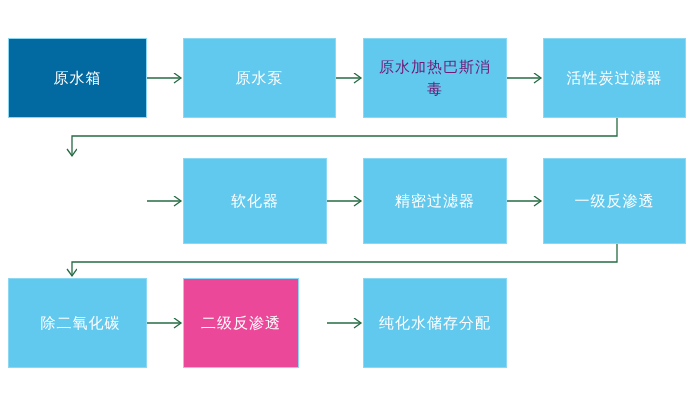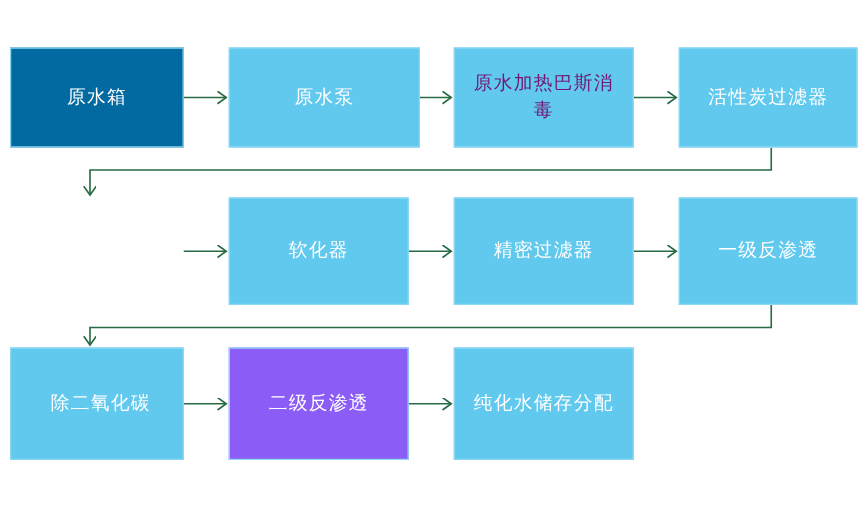--- a/index.html
+++ b/index.html
@@ -68,19 +68,19 @@
     </div>
     <div class="node" style="left: 363px; top: 158px; width: 144px; height: 86px; background: rgb(97, 200, 238); border-color: rgb(138, 216, 243); color: rgb(255, 255, 255);">
       <span class="node-label">精密过滤器</span>
     </div>
     <div class="node" style="left: 543px; top: 158px; width: 143px; height: 86px; background: rgb(97, 200, 238); border-color: rgb(138, 216, 243); color: rgb(255, 255, 255);">
       <span class="node-label">一级反渗透</span>
     </div>
     <div class="node" style="left: 8px; top: 278px; width: 139px; height: 90px; background: rgb(97, 200, 238); border-color: rgb(138, 216, 243); color: rgb(255, 255, 255); padding-left: 21px;">
       <span class="node-label">除二氧化碳</span>
     </div>
-    <div class="node" style="left: 183px; top: 278px; width: 144px; height: 90px; background: #8b5cf6; border-color: rgb(138, 216, 243); color: rgb(255, 255, 255); justify-content: center;">
+    <div class="node" style="left: 183px; top: 278px; width: 116px; height: 90px; background: #ec4899; border-color: rgb(138, 216, 243); color: rgb(255, 255, 255); justify-content: center;">
       <span class="node-label">二级反渗透</span>
     </div>
     <div class="node" style="left: 363px; top: 278px; width: 144px; height: 90px; background: rgb(97, 200, 238); border-color: rgb(138, 216, 243); color: rgb(255, 255, 255);">
       <span class="node-label">纯化水储存分配</span>
     </div>
   </div>
 
 </body></html>

